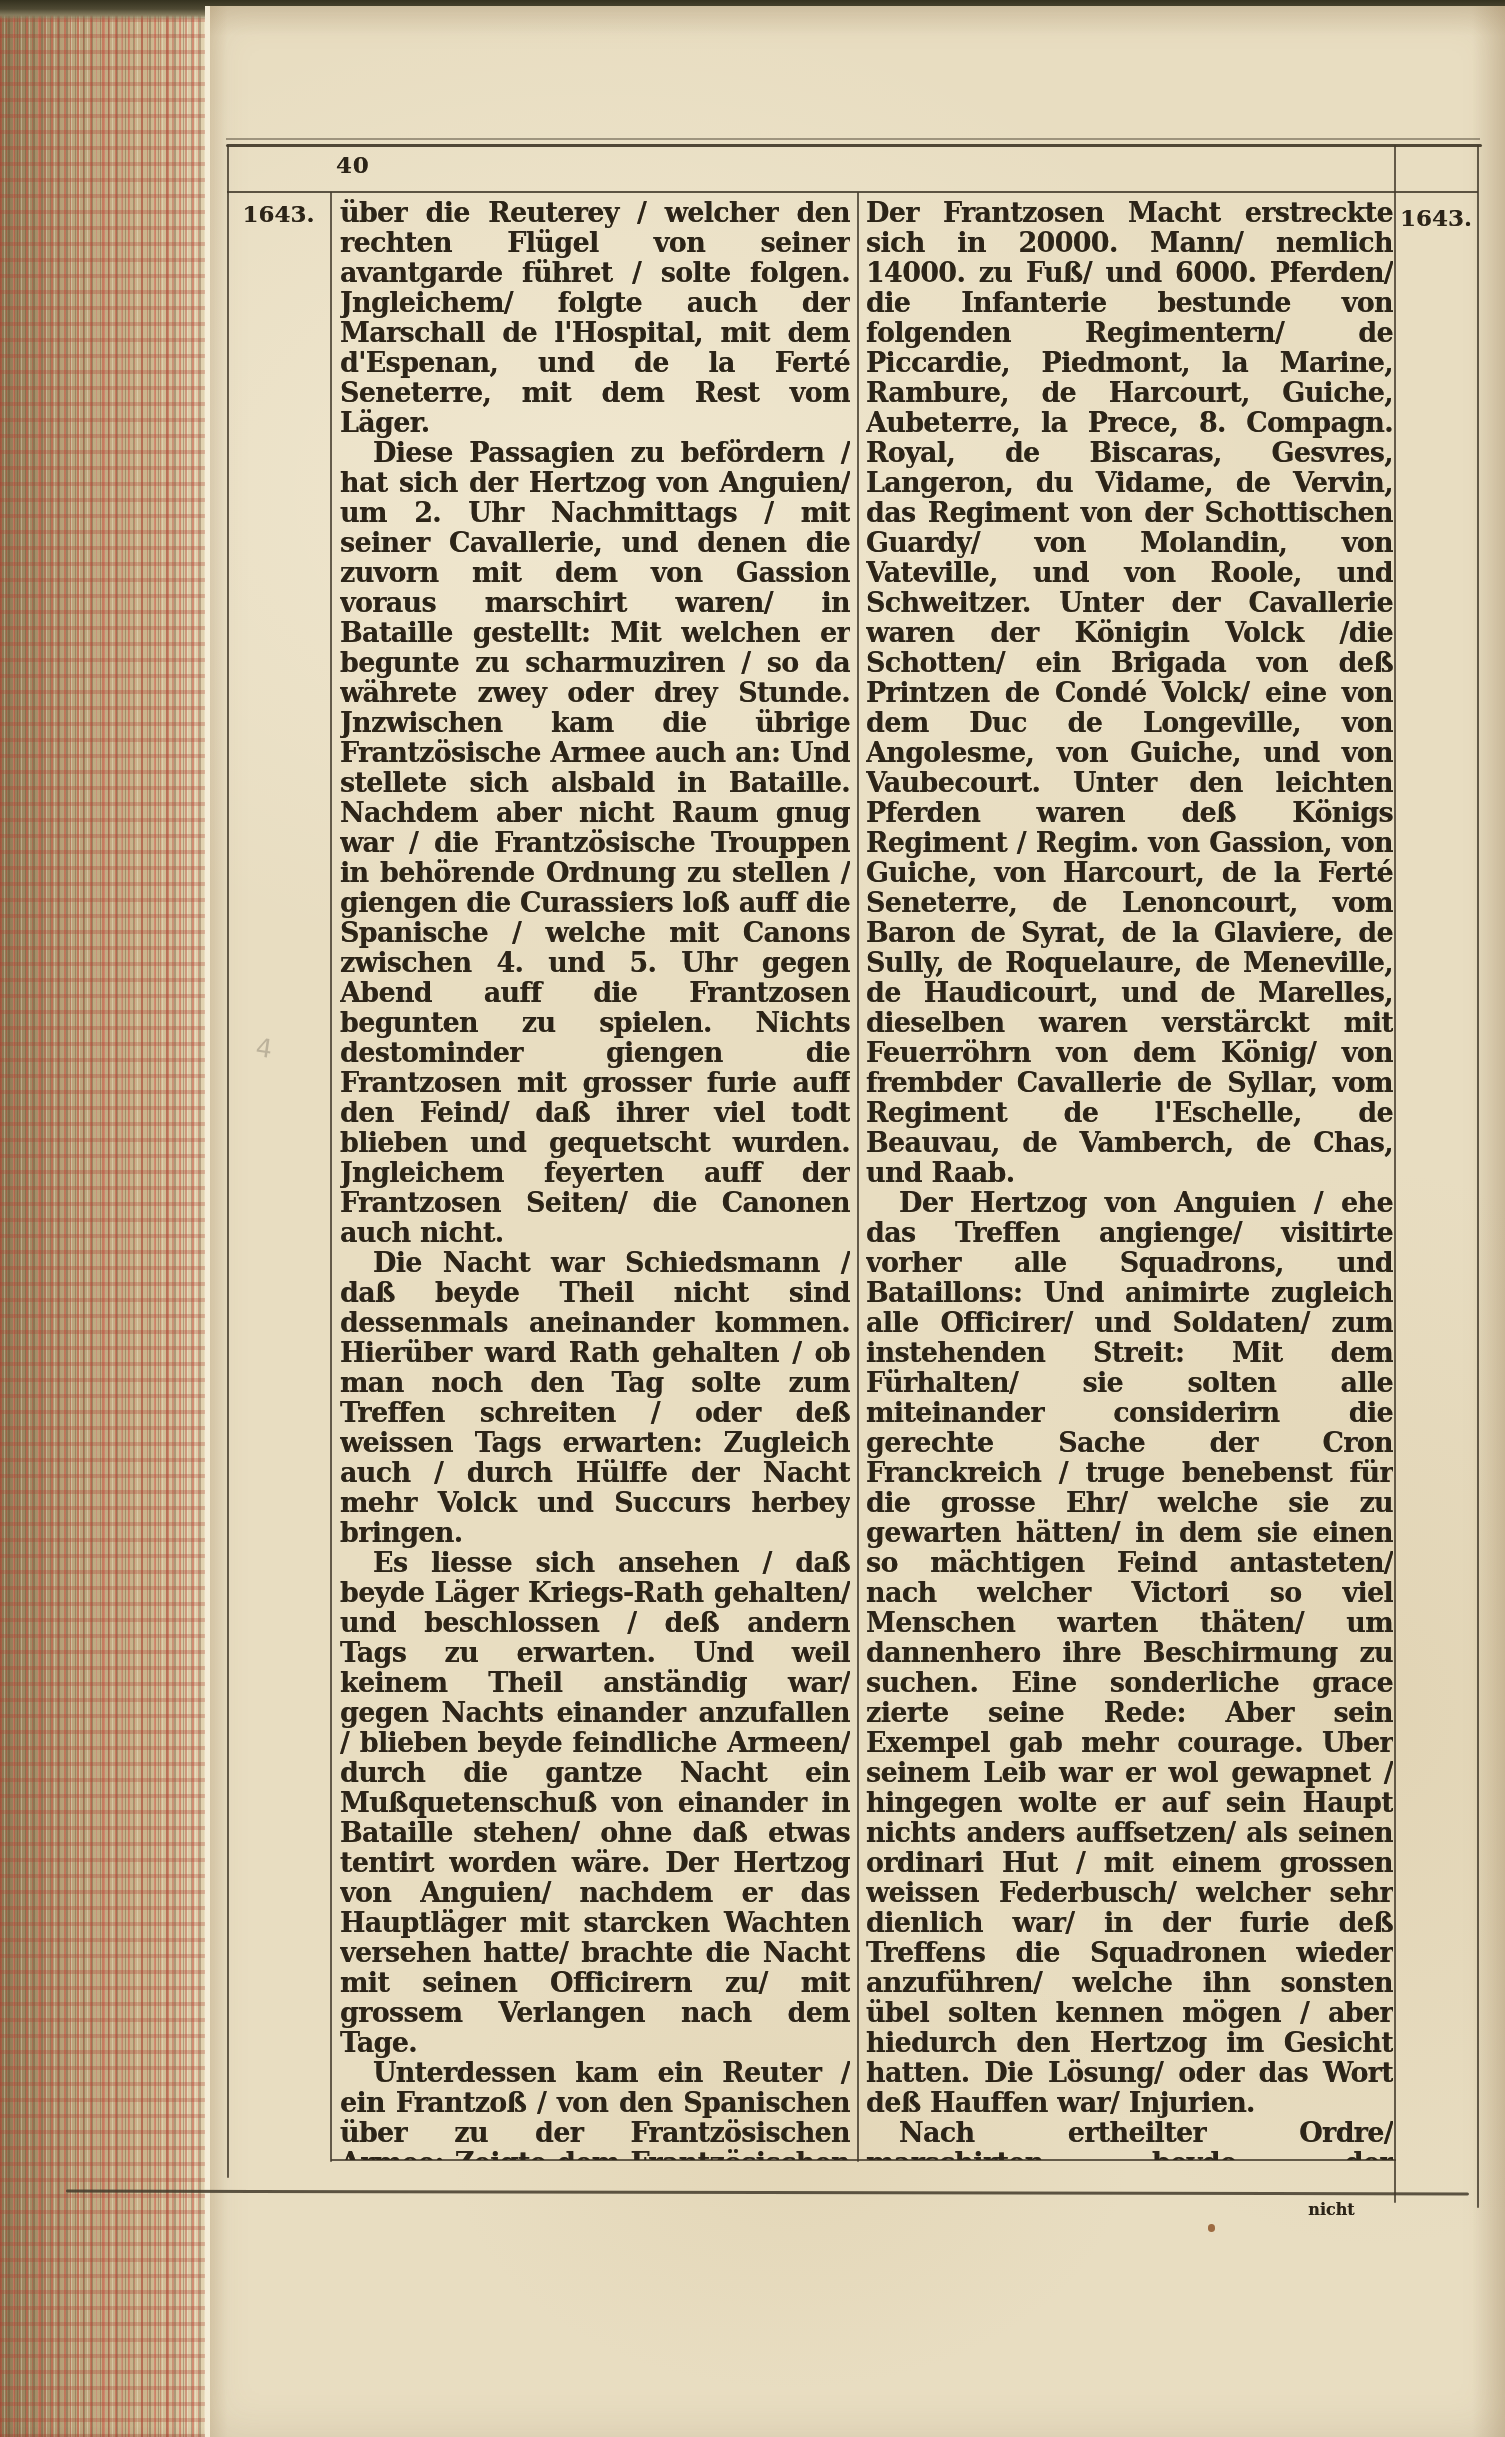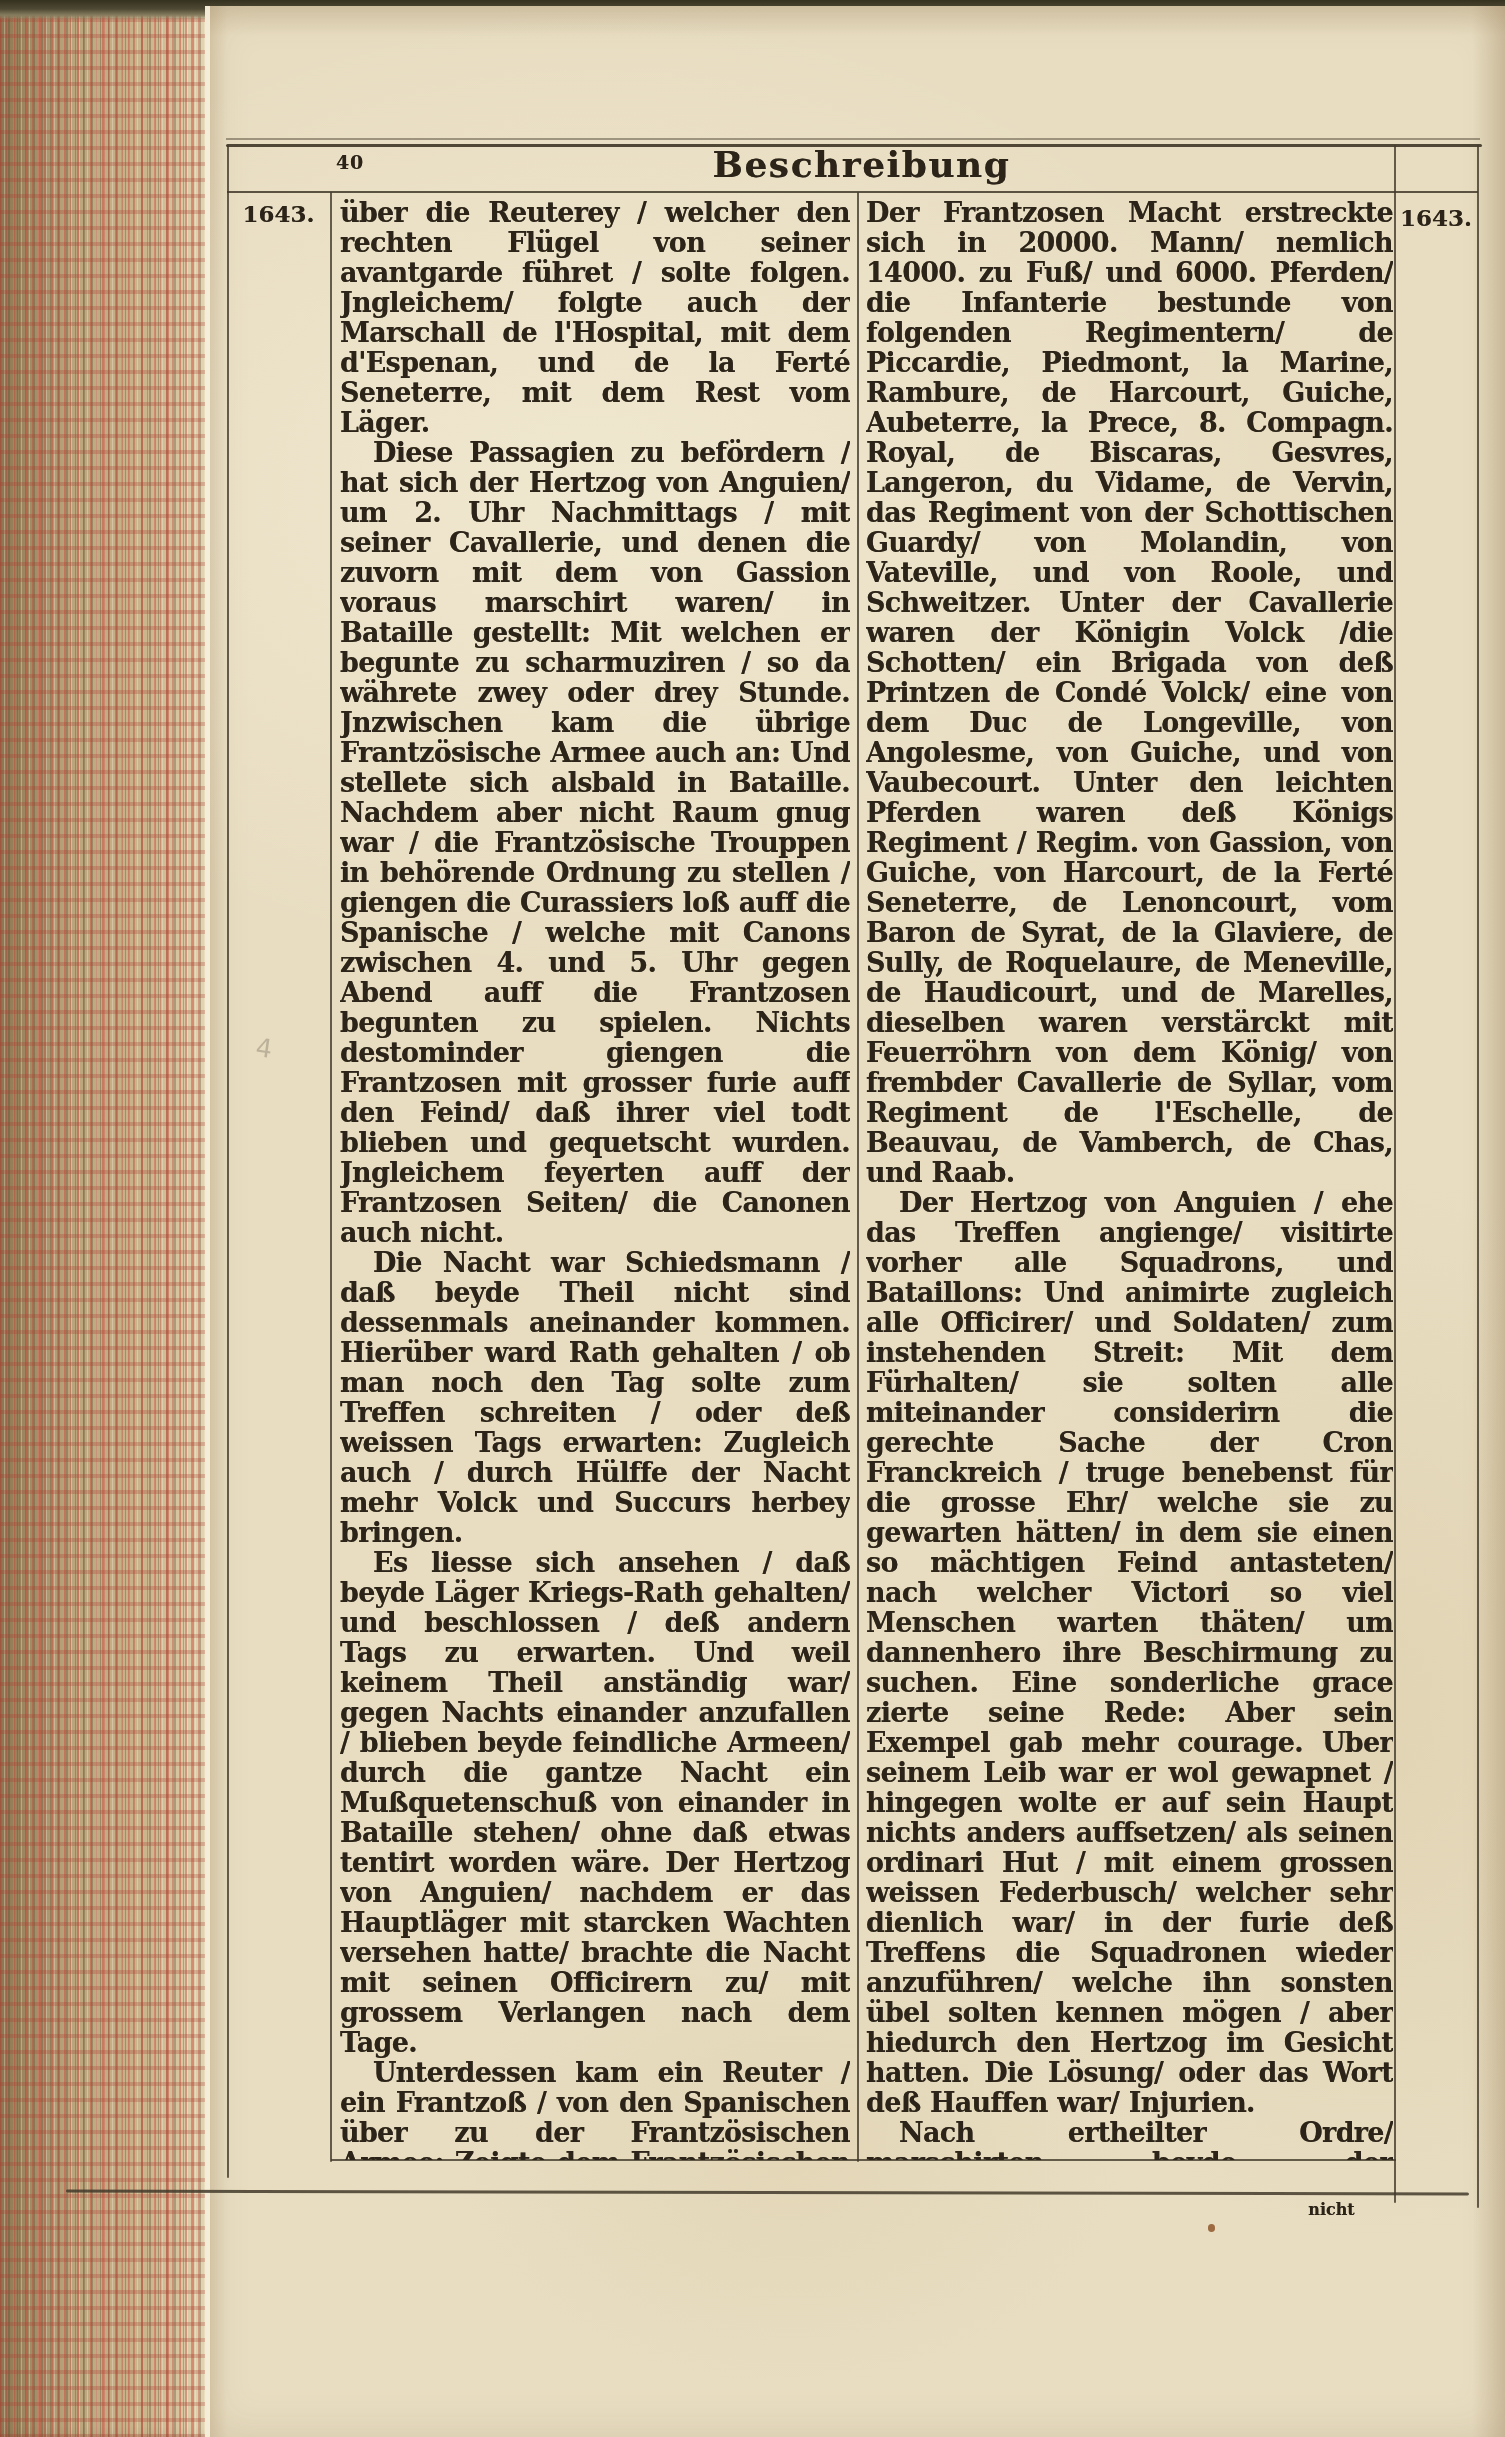--- a/index.html
+++ b/index.html
@@ -51,21 +51,21 @@
   #vCenter{left:857px; top:192px; width:2.3px; height:1970px; opacity:.8; border-radius:1.5px;}
   #vInnerR{left:1394px; top:145px; width:2.3px; height:2058px; opacity:.8; border-radius:1.5px;}
   #vOuterR{left:1477px; top:145px; width:2.3px; height:2063px; opacity:.8; border-radius:1.5px;}
   #ruleBottomBlock{left:331px; top:2159px; width:1065px; height:2.3px; opacity:.8;}
   #ruleBottomLong{left:66px; top:2191px; width:1403px; height:3px; opacity:.85; transform:rotate(.12deg); border-radius:1.5px;}
   
   .ink{
     position:absolute; color:#2c2418; font-weight:700;
     text-shadow:0 0 0.4px rgba(44,36,24,.65);
   }
-  #pageNum{left:336px; top:151px; font-size:19px; letter-spacing:0.8px;}
+  #pageNum{left:336px; top:151px; font-size:23px; letter-spacing:0.8px;}
   #title{left:376px; top:143px; width:971px; text-align:center; font-size:36px; letter-spacing:1.5px;}
   #yearL{left:229px; top:200px; width:99px; text-align:center; font-size:23px;}
   #yearR{left:1396px; top:204px; width:80px; text-align:center; font-size:23px;}
   .col{
     position:absolute; top:198px; height:1962px; overflow:hidden;
     text-align:justify; font-size:27px; line-height:30px;
     letter-spacing:-0.7px; word-spacing:0.8px;
     color:#2c2418; font-weight:700;
     text-shadow:0 0 0.4px rgba(44,36,24,.6);
   }
@@ -97,21 +97,20 @@
   <div class="rule" id="ruleHeader"></div>
   <div class="rule" id="vOuterL"></div>
   <div class="rule" id="vInnerL"></div>
   <div class="rule" id="vCenter"></div>
   <div class="rule" id="vInnerR"></div>
   <div class="rule" id="vOuterR"></div>
   <div class="rule" id="ruleBottomBlock"></div>
   <div class="rule" id="ruleBottomLong"></div>
 
   <div class="ink" id="pageNum">40</div>
-  <div class="ink" id="title">Beschreibung</div>
   <div class="ink" id="yearL">1643.</div>
   <div class="ink" id="yearR">1643.</div>
 
   <div class="col" id="colL">
     <p>über die Reuterey / welcher den rechten Flügel von seiner avantgarde führet / solte folgen. Jngleichem/ folgte auch der Marschall de l'Hospital, mit dem d'Espenan, und de la Ferté Seneterre, mit dem Rest vom Läger.</p>
     <p>Diese Passagien zu befördern / hat sich der Hertzog von Anguien/ um 2. Uhr Nachmittags / mit seiner Cavallerie, und denen die zuvorn mit dem von Gassion voraus marschirt waren/ in Bataille gestellt: Mit welchen er begunte zu scharmuziren / so da währete zwey oder drey Stunde. Jnzwischen kam die übrige Frantzösische Armee auch an: Und stellete sich alsbald in Bataille. Nachdem aber nicht Raum gnug war / die Frantzösische Trouppen in behörende Ordnung zu stellen / giengen die Curassiers loß auff die Spanische / welche mit Canons zwischen 4. und 5. Uhr gegen Abend auff die Frantzosen begunten zu spielen. Nichts destominder giengen die Frantzosen mit grosser furie auff den Feind/ daß ihrer viel todt blieben und gequetscht wurden. Jngleichem feyerten auff der Frantzosen Seiten/ die Canonen auch nicht.</p>
     <p>Die Nacht war Schiedsmann / daß beyde Theil nicht sind dessenmals aneinander kommen. Hierüber ward Rath gehalten / ob man noch den Tag solte zum Treffen schreiten / oder deß weissen Tags erwarten: Zugleich auch / durch Hülffe der Nacht mehr Volck und Succurs herbey bringen.</p>
     <p>Es liesse sich ansehen / daß beyde Läger Kriegs-Rath gehalten/ und beschlossen / deß andern Tags zu erwarten. Und weil keinem Theil anständig war/ gegen Nachts einander anzufallen / blieben beyde feindliche Armeen/ durch die gantze Nacht ein Mußquetenschuß von einander in Bataille stehen/ ohne daß etwas tentirt worden wäre. Der Hertzog von Anguien/ nachdem er das Hauptläger mit starcken Wachten versehen hatte/ brachte die Nacht mit seinen Officirern zu/ mit grossem Verlangen nach dem Tage.</p>
     <p>Unterdessen kam ein Reuter / ein Frantzoß / von den Spanischen über zu der Frantzösischen Armee: Zeigte dem Frantzösischen General an / was massen deß andern Tags bey den Spanischen der General Beck mit 1000. Pferden/ und 3000. zu Fuß erwartet würde. Welche Nachricht die Frantzosen beobachtend/ haben ihre vorige Resolution stracks darauff ins Werck gestellt. Hat also bey ankommenden Tage/ am 19. hujus, der Gassion den rechten Flügel commandirt: Der la Ferté Seneterre den lincken/ und Herr d'Espenan die Infanterie. Der Hertzog von Anguien behielte die Inspection über den rechten Flügel für sich / und befahl ingleichem die Auffsicht auff den lincken Flügel dem Marschall de l'Hospital.</p>
     <p>Die Gelegenheit deß Felds dieser Bataille war so beschaffen/ daß der Frantzös. rechter Flügel einen Wald auff der Seiten/ und der lincke Flügel einen Morast hatte: Also/ daß eine halbe Meil spatium und Raum zwischen beyden. Jst also die Schlacht geschehen zwischen diesem Busch und Morast/ eine viertel Meil von Rocroy. Aber nachdem die Frantzosen den Vortrouppen der Spanischen gewichen / ist das völlig Treffen auff einem breiten Feld/ im Gesichte von Rocroy geschehen.</p>

